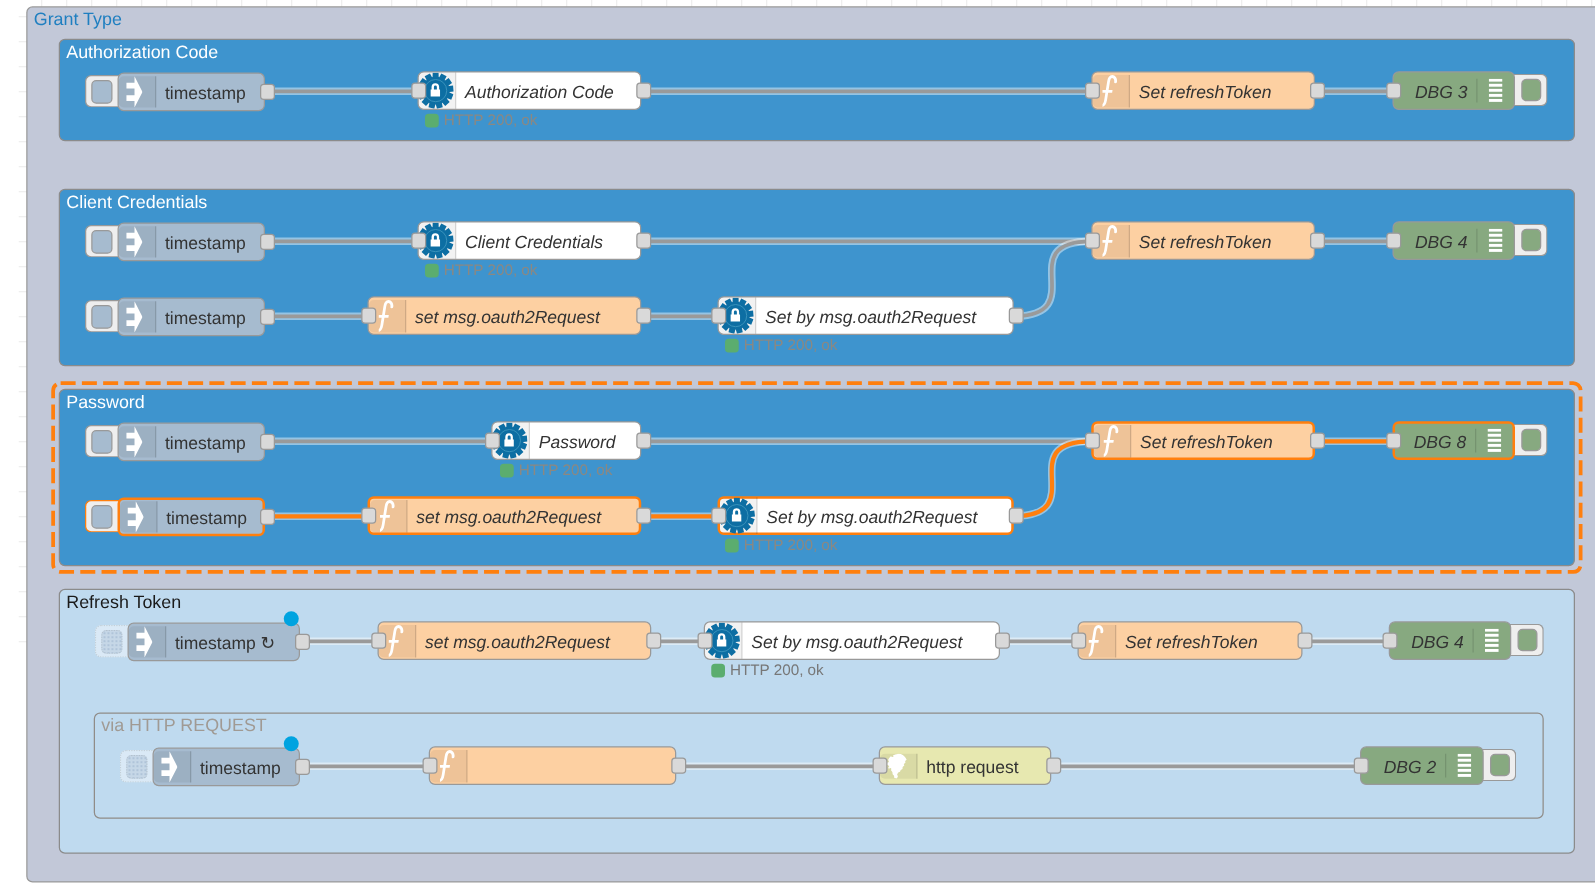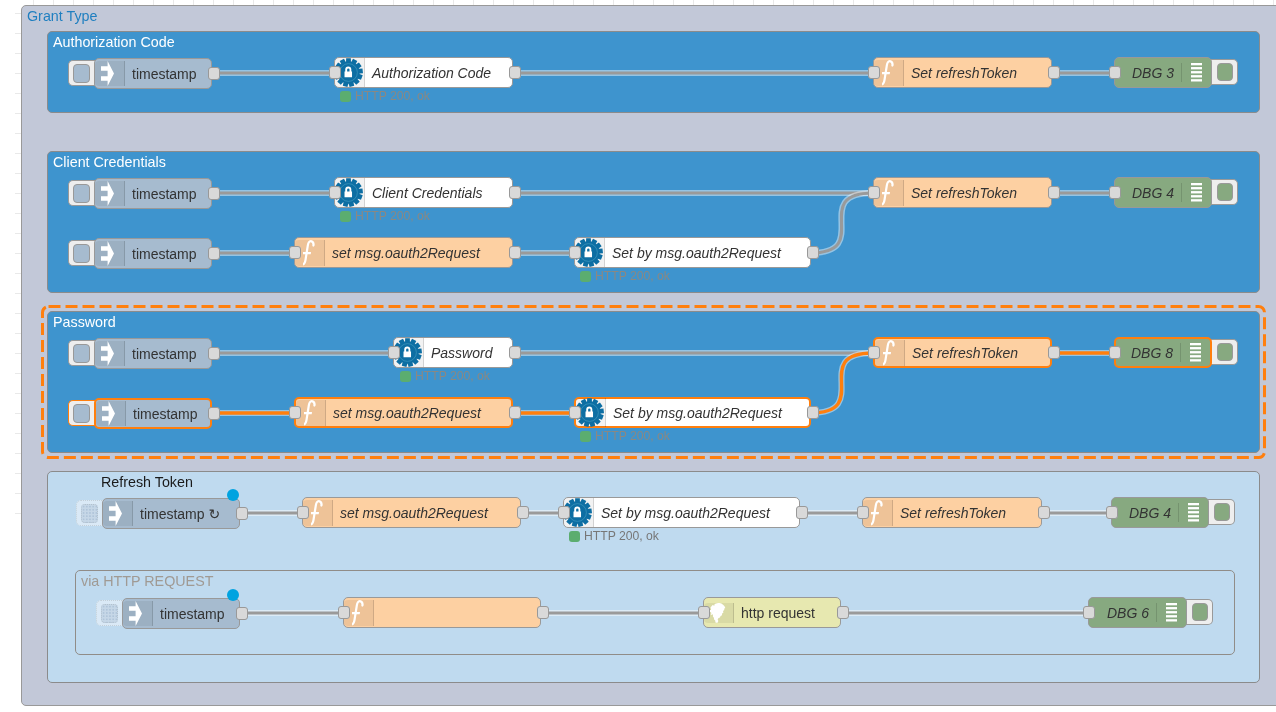--- a/index.html
+++ b/index.html
@@ -49,21 +49,21 @@
       <div class="grp" style="left:32px;top:31px;width:1213px;height:82px;background:#3e94ce;border-color:#8b8b8b;"></div>
       <div class="grp-label" style="left:38px;top:35px;color:#ffffff;">Authorization Code</div>
       <div class="grp" style="left:32px;top:151px;width:1213px;height:142px;background:#3e94ce;border-color:#8b8b8b;"></div>
       <div class="grp-label" style="left:38px;top:155px;color:#ffffff;">Client Credentials</div>
       <div class="grp" style="left:32px;top:311px;width:1213px;height:142px;background:#3e94ce;border-color:#8b8b8b;"></div>
       <div class="grp-label" style="left:38px;top:315px;color:#ffffff;">Password</div>
       <svg style="position:absolute;left:26px;top:305px;width:1225px;height:154px;overflow:visible;">
         <rect x="1.5" y="1.5" width="1222" height="151" rx="6" ry="6" fill="none" stroke="#ff7f0e" stroke-width="3" stroke-dasharray="12 5"></rect>
       </svg>
       <div class="grp" style="left:32px;top:471px;width:1213px;height:212px;background:#bfdaef;border-color:#8b8b8b;"></div>
-      <div class="grp-label" style="left:38px;top:475px;color:#1a1a1a;margin-left:48px;">Refresh Token</div>
+      <div class="grp-label" style="left:38px;top:475px;color:#1a1a1a;">Refresh Token</div>
       <div class="grp" style="left:60px;top:570px;width:1160px;height:85px;background:none;border-color:#908c88;"></div>
       <div class="grp-label" style="left:66px;top:574px;color:#a09a94;">via HTTP REQUEST</div>
     </div>
   <div id="links-layer-host">
       <svg class="links">
         <path d="M198 73 C273 73 244 73 319 73" fill="none" stroke="rgba(255,255,255,0.45)" stroke-width="6"></path>
         <path d="M198 73 C273 73 244 73 319 73" fill="none" stroke="#9a9a9a" stroke-width="3"></path>
         <path d="M497 73 C572 73 783 73 858 73" fill="none" stroke="rgba(255,255,255,0.45)" stroke-width="6"></path>
         <path d="M497 73 C572 73 783 73 858 73" fill="none" stroke="#9a9a9a" stroke-width="3"></path>
         <path d="M1037 73 C1083.5 73 1052.5 73 1099 73" fill="none" stroke="rgba(255,255,255,0.45)" stroke-width="6"></path>
@@ -508,21 +508,21 @@
           <div style="flex:1;"></div>
           <div class="ico rt" style="background:rgba(0,0,0,0.0);border-radius:0 4px 4px 0;">
             <svg width="11" height="18.5" viewBox="0 0 11 18.5" style="flex:0 0 auto">
               <rect x="0" y="0" width="11" height="2.3" fill="#fff"></rect>
               <rect x="0" y="4.05" width="11" height="2.3" fill="#fff"></rect>
               <rect x="0" y="8.1" width="11" height="2.3" fill="#fff"></rect>
               <rect x="0" y="12.15" width="11" height="2.3" fill="#fff"></rect>
               <rect x="0" y="16.2" width="11" height="2.3" fill="#fff"></rect>
             </svg>
           </div>
-          <div class="lbl" style="font-style:italic;left:auto;right:37px;">DBG 6</div>
+          <div class="lbl" style="font-style:italic;left:auto;right:37px;">DBG 2</div>
         </div>
         <div class="port" style="left:-5px;top:9px;"></div>
       </div>
     </div>
   <div id="status-layer">
       <div class="status" style="left:325px;top:90px;color:#8b8882;">
         <span class="dotsq"></span>
         <span>HTTP 200, ok</span>
       </div>
       <div class="status" style="left:325px;top:210px;color:#8b8882;">

